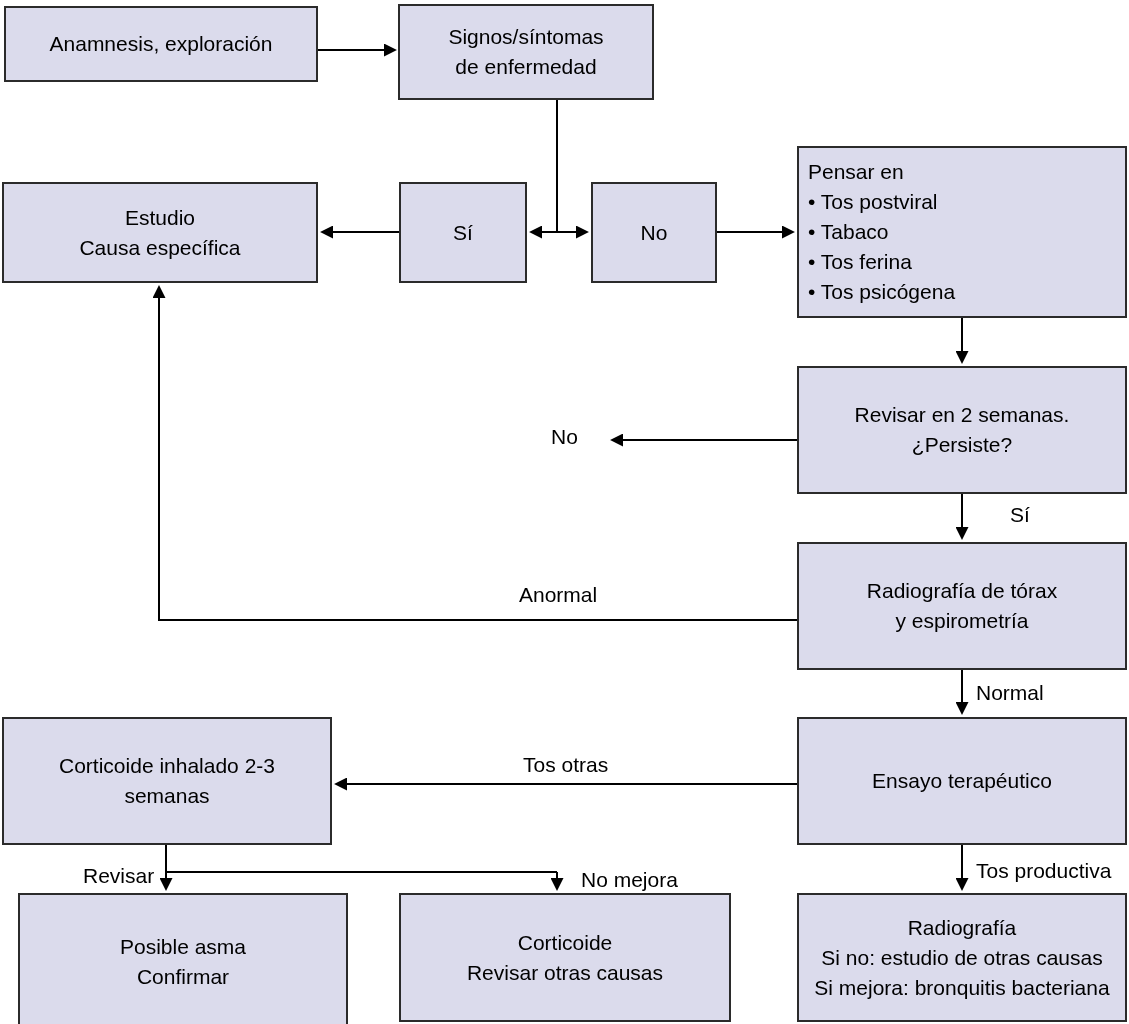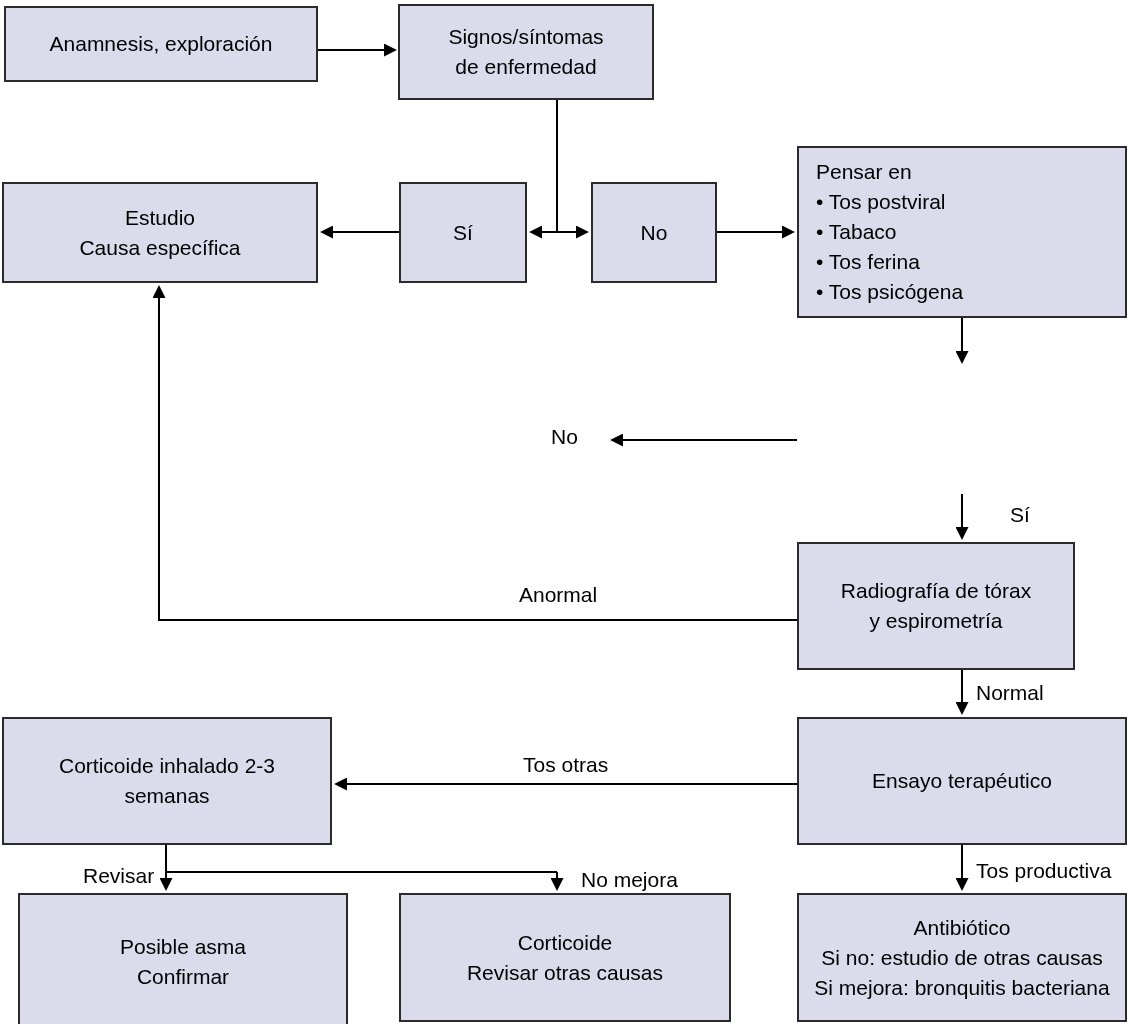--- a/index.html
+++ b/index.html
@@ -22,21 +22,21 @@
     justify-content: center;
     align-items: center;
     text-align: center;
     font-size: 21px;
     line-height: 30px;
     color: var(--text, #000000);
   }
   .node.align-left {
     align-items: flex-start;
     text-align: right;
-    padding-left: 17px;
+    padding-left: 9px;
     padding-right: 6px;
   }
   .edge-label {
     position: absolute;
     font-size: 21px;
     line-height: 24px;
     white-space: nowrap;
     color: var(--text, #000000);
   }
   #edges { position: absolute; left: 0; top: 0; }
@@ -96,22 +96,26 @@
   </div>
 
   <div class="node align-left" style="left:797px;top:146px;width:330px;height:172px">
     <div>Pensar en</div>
     <div>• Tos postviral</div>
     <div>• Tabaco</div>
     <div>• Tos ferina</div>
     <div>• Tos psicógena</div>
   </div>
 
+  <div class="node" style="left:797px;top:366px;width:330px;height:128px">
+    <div>Revisar en 2 semanas.</div>
+    <div>¿Persiste?</div>
+  </div>
 
-  <div class="node" style="left:797px;top:542px;width:278px;height:128px">
+  <div class="node" style="left:797px;top:542px;width:330px;height:128px">
     <div>Radiografía de tórax</div>
     <div>y espirometría</div>
   </div>
 
   <div class="node" style="left:2px;top:717px;width:330px;height:128px">
     <div>Corticoide inhalado 2-3</div>
     <div>semanas</div>
   </div>
 
   <div class="node" style="left:797px;top:717px;width:330px;height:128px">
@@ -122,21 +126,21 @@
     <div>Posible asma</div>
     <div>Confirmar</div>
   </div>
 
   <div class="node" style="left:399px;top:893px;width:332px;height:129px">
     <div>Corticoide</div>
     <div>Revisar otras causas</div>
   </div>
 
   <div class="node" style="left:797px;top:893px;width:330px;height:129px">
-    <div>Antibiótico</div>
+    <div>Radiografía</div>
     <div>Si no: estudio de otras causas</div>
     <div>Si mejora: bronquitis bacteriana</div>
   </div>
 
   <div class="edge-label" style="left:551px;top:425px">No</div>
   <div class="edge-label" style="left:1010px;top:503px">Sí</div>
   <div class="edge-label" style="left:519px;top:583px">Anormal</div>
   <div class="edge-label" style="left:976px;top:681px">Normal</div>
   <div class="edge-label" style="left:523px;top:753px">Tos otras</div>
   <div class="edge-label" style="left:976px;top:859px">Tos productiva</div>

